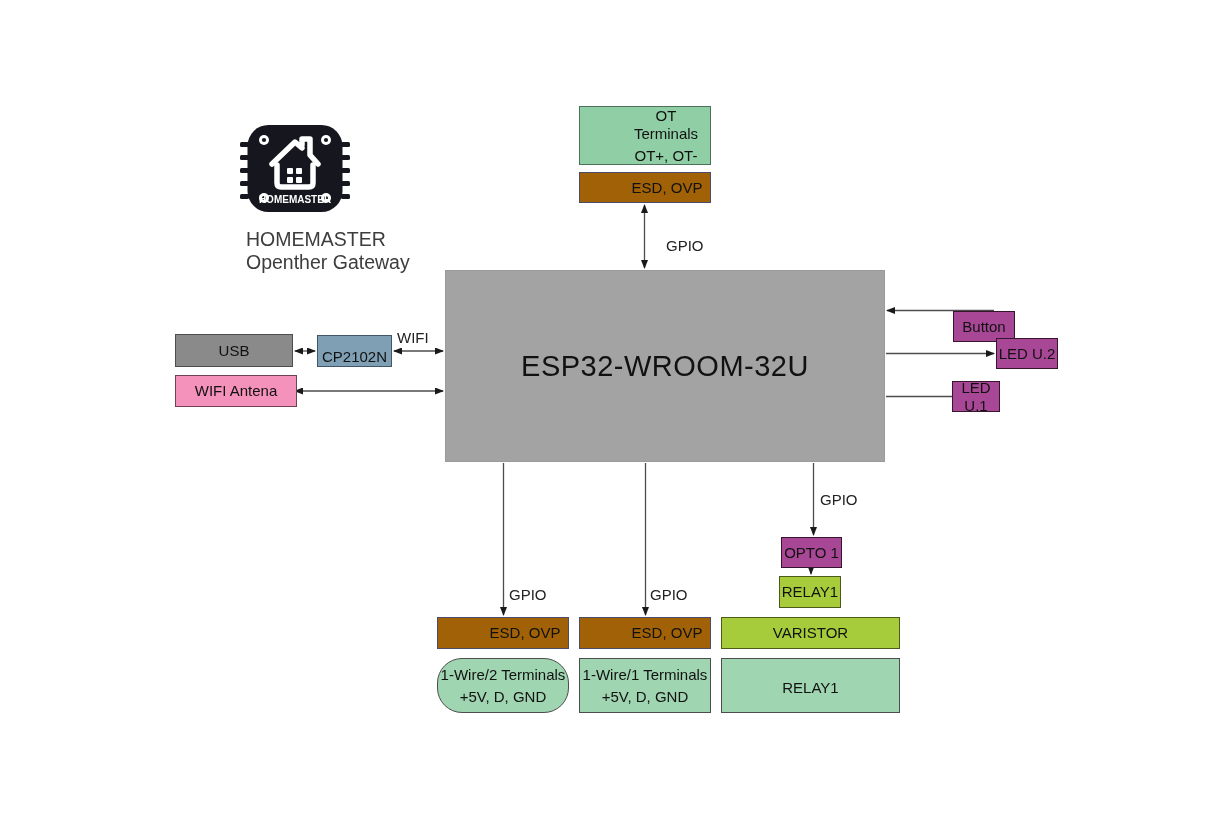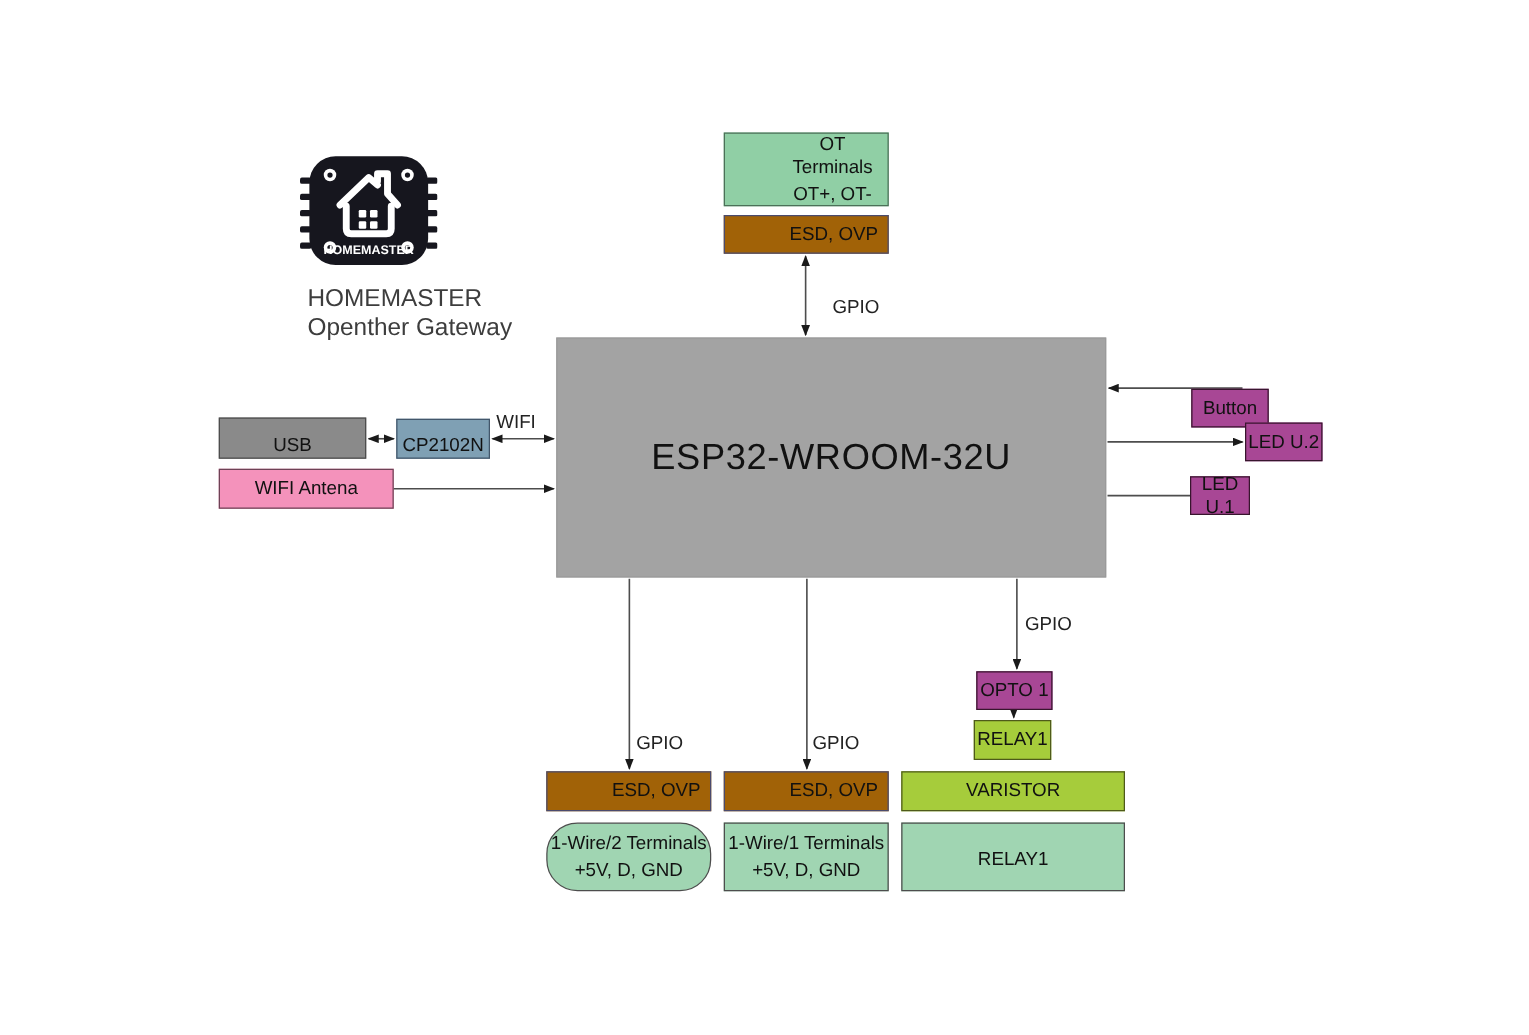--- a/index.html
+++ b/index.html
@@ -12,33 +12,33 @@
     border:1.5px solid #4d4d4d;
     display:flex; flex-direction:column; align-items:center; justify-content:center;
     text-align:center; font-size:15px; line-height:18px; color:#111;
   }
   .box .l2 { margin-top:4px; }
   
   .c-green   { background:#90cfa5; border-color:#4c7058; }
   .c-green2  { background:#a0d5b2; border-color:#4d4d4d; }
   .c-purple  { background:#a16207; border-color:#4b4b6e;padding-left:44px; }
   .c-yellow  { background:#a3a3a3; border-color:#9a9a9a; }
-  .c-gray    { background:#8a8a8a; border-color:#4d4d4d;justify-content:flex-end; }
+  .c-gray    { background:#8a8a8a; border-color:#4d4d4d; }
   .c-steel   { background:#7fa0b4; border-color:#42566a; }
   .c-pink    { background:#f492bb; border-color:#6e4256; }
   .c-magenta { background:#a84795; border-color:#38152e; }
   .c-lime    { background:#a6cc3b; border-color:#4e5a1a; }
 
   
   #ot-terminals  { left:579px; top:106px;  width:132px; height:59px;padding-left:42px; }
   #esd-ovp-ot    { left:579px; top:172px;  width:132px; height:31px; }
   #esp32         { left:445px; top:270px;  width:440px; height:192px; font-size:29px; letter-spacing:0.5px; }
   #usb           { left:175px; top:334px;  width:118px; height:33px; }
   #cp2102n       { left:317px; top:335px;  width:75px;  height:32px;justify-content:flex-end; }
-  #wifi-antenna  { left:175px; top:375px;  width:140px; height:32px; }
+  #wifi-antenna  { left:175px; top:375px;  width:122px; height:32px; }
   #btn-button    { left:953px; top:295px;  width:62px;  height:31px;margin-top:16px; }
   #led-u2        { left:996px; top:338px;  width:62px;  height:31px; }
   #led-u1        { left:952px; top:381px;  width:48px;  height:31px; }
   #esd-ovp-w2    { left:437px; top:617px;  width:132px; height:32px; }
   #esd-ovp-w1    { left:579px; top:617px;  width:132px; height:32px; }
   #w2-terminals  { left:437px; top:658px;  width:132px; height:55px;border-radius:25px; }
   #w1-terminals  { left:579px; top:658px;  width:132px; height:55px; }
   #opto1         { left:781px; top:537px;  width:61px;  height:31px; }
   #relay1        { left:779px; top:576px;  width:62px;  height:32px; }
   #varistor      { left:721px; top:617px;  width:179px; height:32px; }

